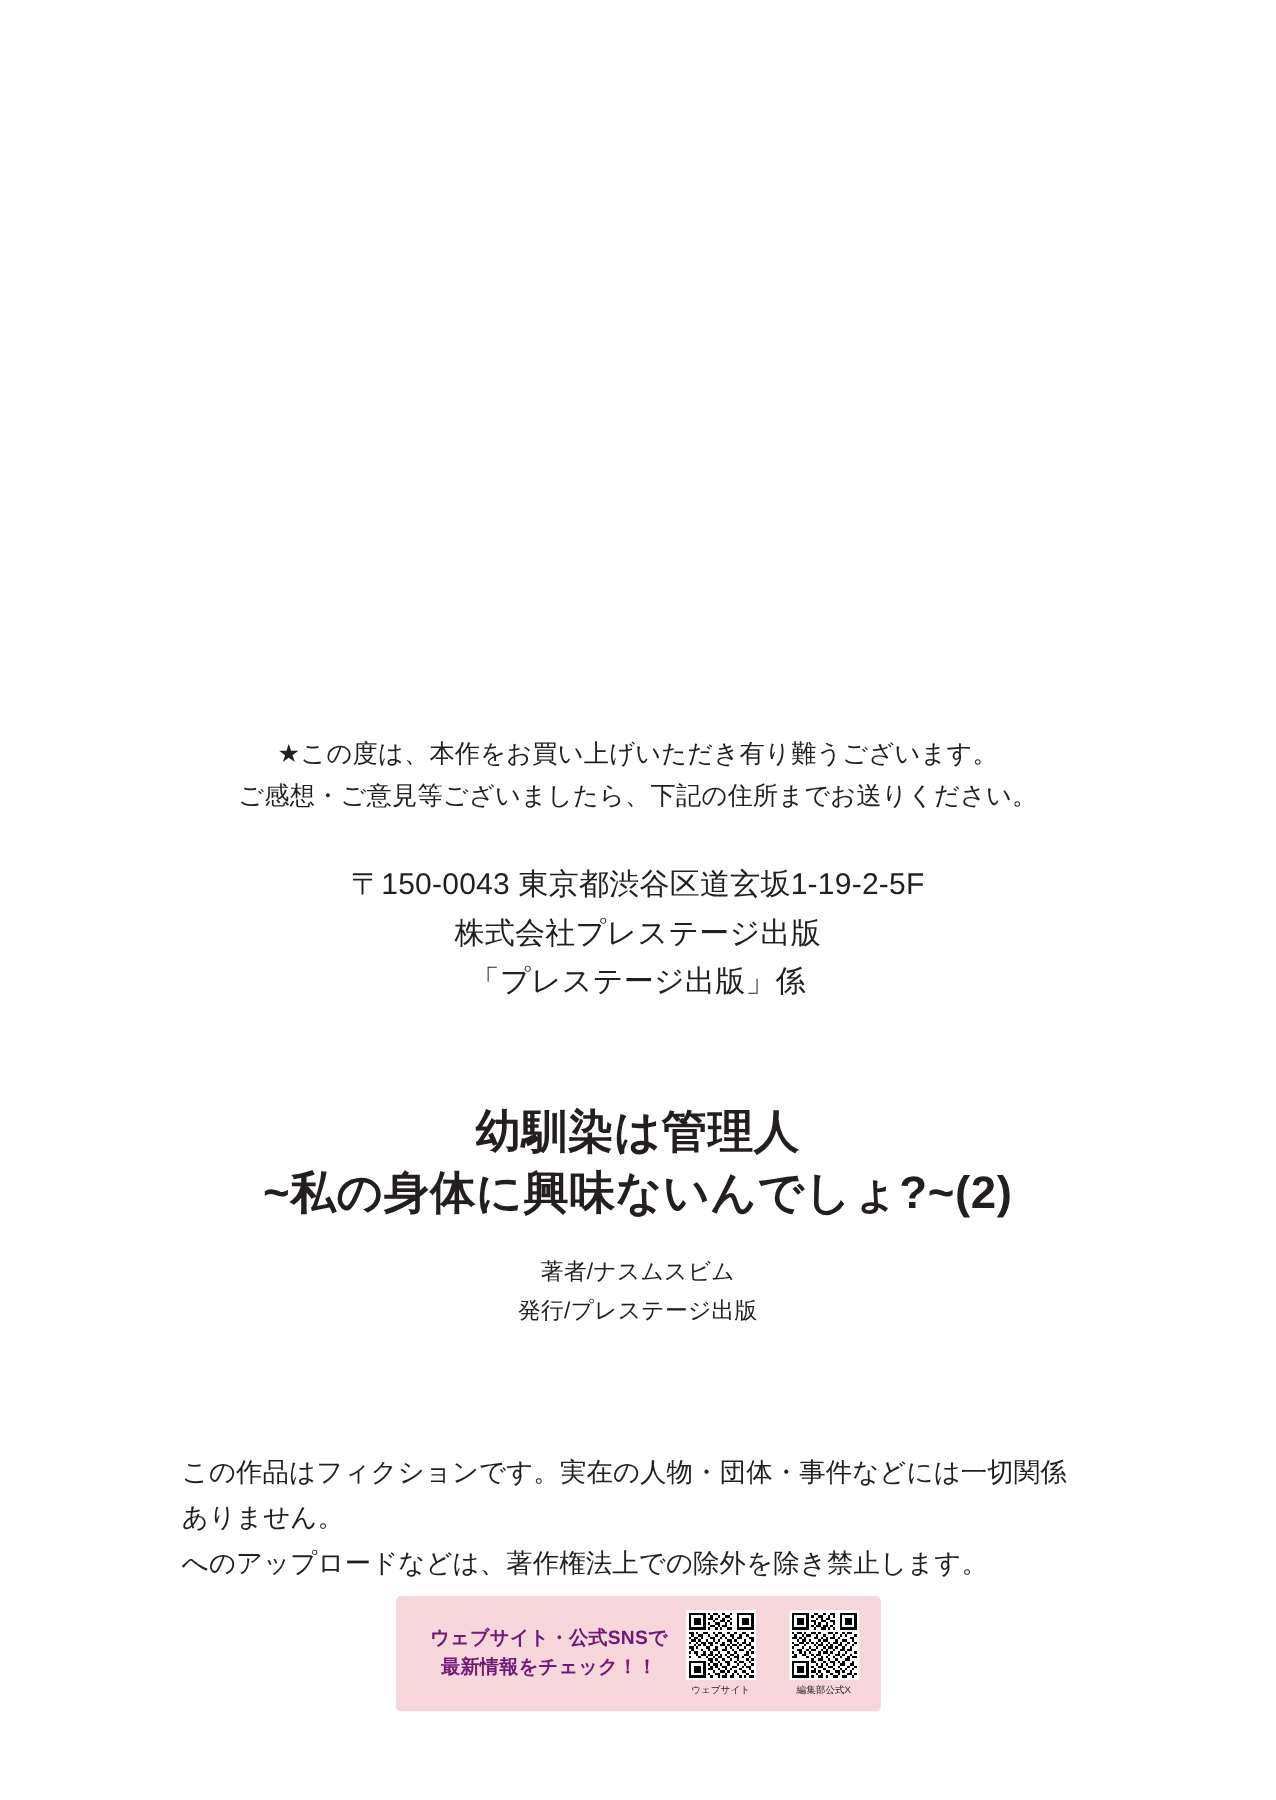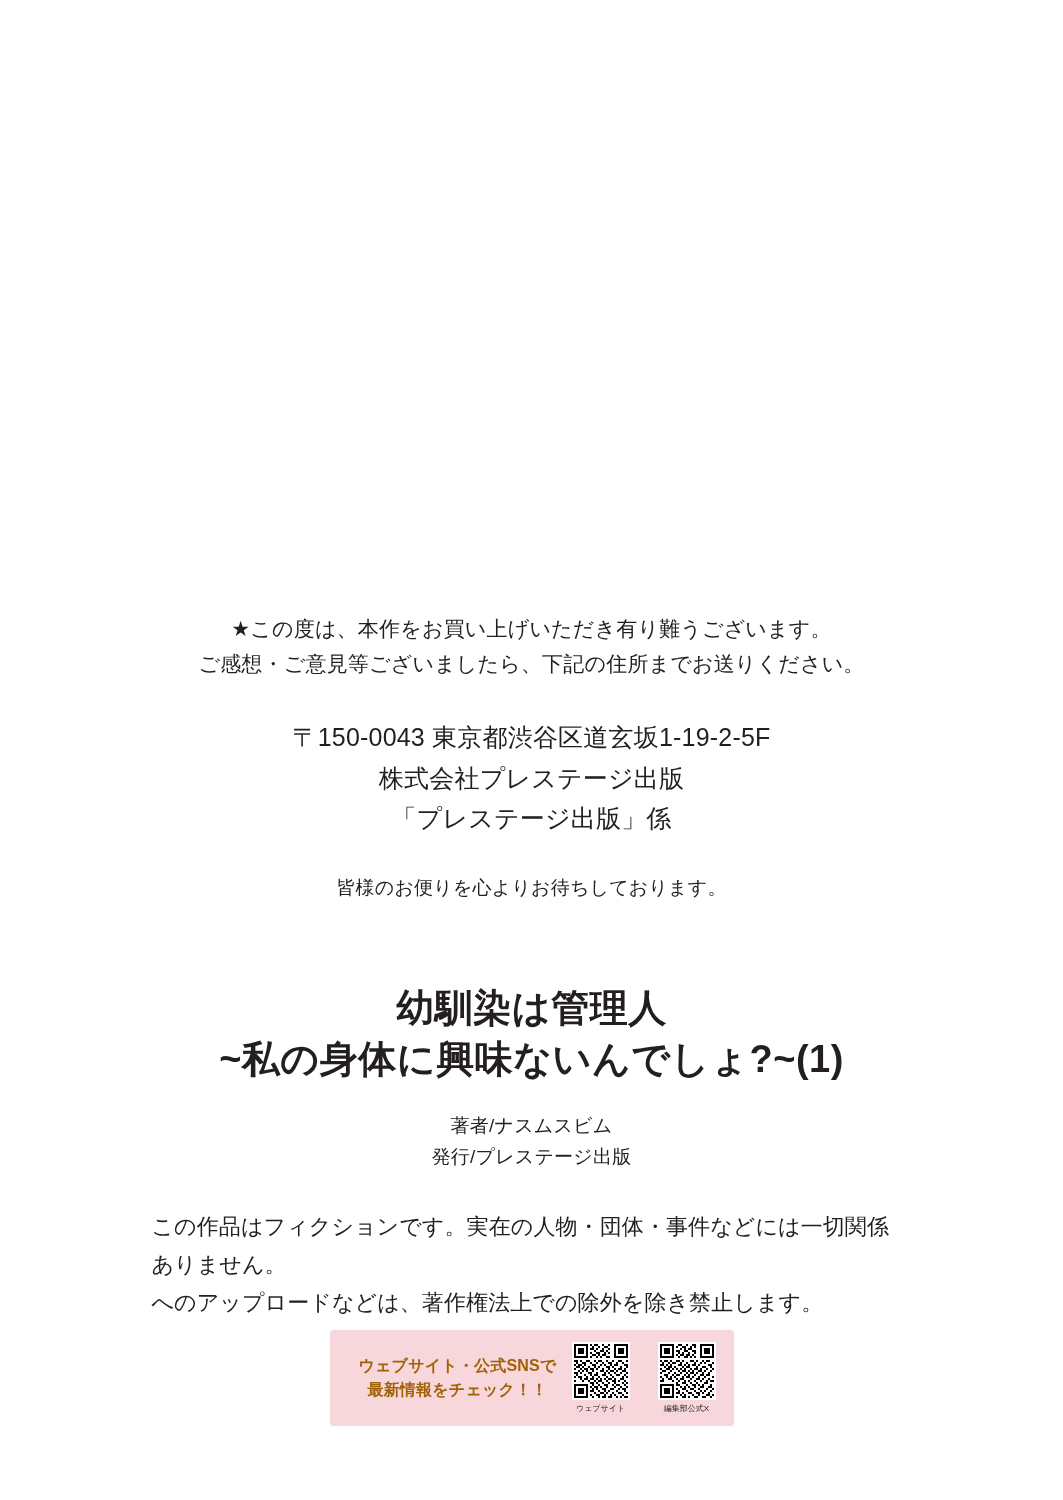--- a/index.html
+++ b/index.html
@@ -82,21 +82,21 @@
     display: flex;
     align-items: center;
     justify-content: flex-start;
     padding: 0 14px;
     box-sizing: border-box;
   }
   .promo-text {
     font-size: 16px;
     line-height: 1.5;
     font-weight: bold;
-    color: #a16207;
+    color: #701a75;
     text-align: center;
     flex: 1 1 auto;
     letter-spacing: 0.2px;
   }
   .qr-group {
     display: flex;
     gap: 28px;
     align-items: flex-start;
     padding-right: 4px;
   }
@@ -130,25 +130,24 @@
       <div>★この度は、本作をお買い上げいただき有り難うございます。</div>
       <div>ご感想・ご意見等ございましたら、下記の住所までお送りください。</div>
     </div>
 
     <div class="address">
       <div>〒150-0043 東京都渋谷区道玄坂1-19-2-5F</div>
       <div>株式会社プレステージ出版</div>
       <div>「プレステージ出版」係</div>
     </div>
 
-    <div class="closing">皆様のお便りを心よりお待ちしております。</div>
 
     <div class="title-block">
       <div class="title-line">幼馴染は管理人</div>
-      <div class="title-line">~私の身体に興味ないんでしょ?~(1)</div>
+      <div class="title-line">~私の身体に興味ないんでしょ?~(2)</div>
     </div>
 
     <div class="credits">
       <div>著者/ナスムスビム</div>
       <div>発行/プレステージ出版</div>
     </div>
 
   </div>
 
   <div class="disclaimer">

